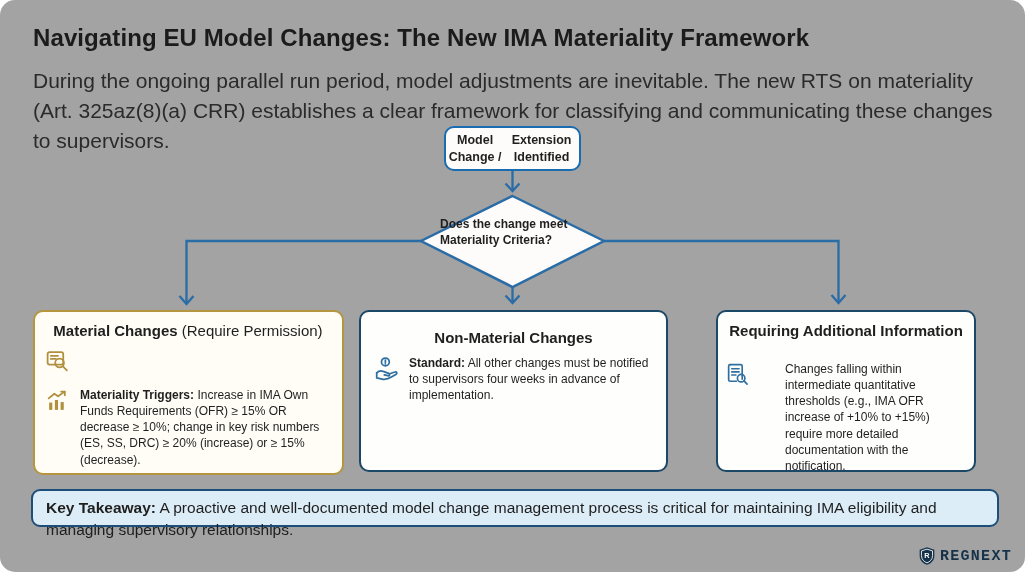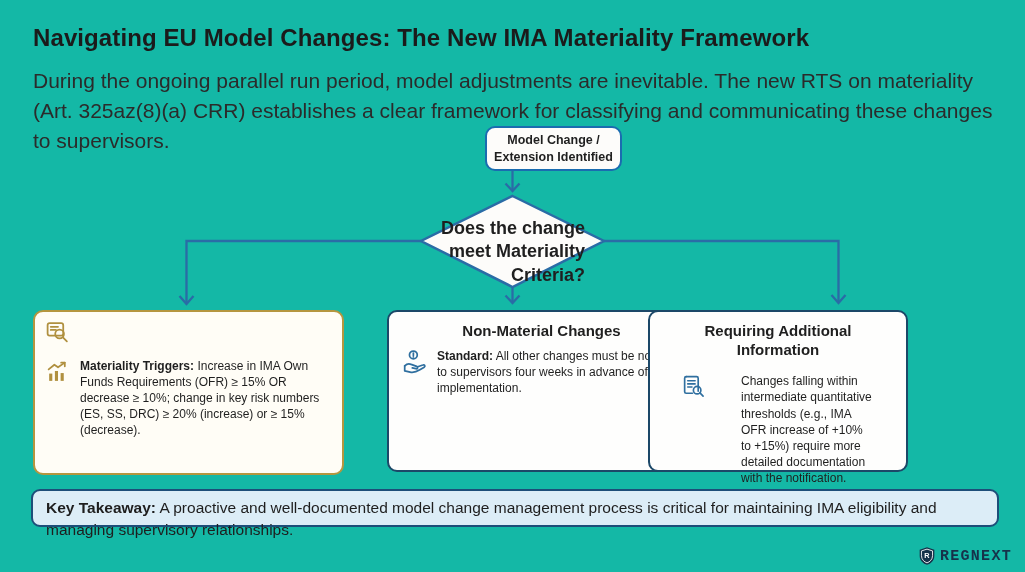--- a/index.html
+++ b/index.html
@@ -1,54 +1,54 @@
 <!DOCTYPE html>
 <html><head>
 <meta charset="utf-8">
 <style>
   html,body { margin:0; padding:0; }
   .canvas {
     position:relative; width:1025px; height:572px;
-    background:#14b8a6; overflow:hidden;
-    font-family:"Liberation Sans", sans-serif; color:#1f1f1f;
+    background:#a3a3a3; overflow:hidden;
+    font-family:"Liberation Sans", sans-serif; color:#1f1f1f;border-radius:15px;
   }
   .title {
     position:absolute; left:33px; top:24px;
     font-size:24px; font-weight:700; color:#1b1b1b; letter-spacing:0.1px;
   }
   .subtitle {
     position:absolute; left:33px; top:66px; width:962px;
     font-size:21px; line-height:1.42; color:#2b2b2b;
   }
   .start-node {
     position:absolute; left:444px; top:126px; width:137px; height:45px;
     box-sizing:border-box; border:2.5px solid #1a6cb0; border-radius:10px;
-    background:#fdfcfa; display:flex; flex-direction:column;
+    background:#fdfcfa; display:flex; 
     align-items:center; justify-content:center;
-    font-size:12.5px; font-weight:700; line-height:1.35; text-align:center;margin-left:41px;
+    font-size:12.5px; font-weight:700; line-height:1.35; text-align:center;
   }
   .connectors { position:absolute; left:0; top:120px; pointer-events:none; }
   .decision-label {
     position:absolute; left:440px; top:217px; width:145px;
-    text-align:right; font-size:18px; font-weight:700; line-height:1.3;
+    text-align:left; font-size:12px; font-weight:700; line-height:1.3;
   }
   .branch {
     position:absolute; top:310px; box-sizing:border-box;
     border-radius:10px; background:#fefefd;
   }
   .branch.gold  { left:33px;  width:311px; height:165px; border:2.5px solid #b5963f; background:#fffdf6; padding:7px 11px 6px 10px; }
-  .branch.mid   { left:359px; width:309px; height:162px; border:2.5px solid #1c4868; padding:7px 13px;margin-left:28px; }
-  .branch.rightb{ left:648px; width:260px; height:162px; border:2.5px solid #1c4868; padding:7px 31px; }
+  .branch.mid   { left:359px; width:309px; height:162px; border:2.5px solid #1c4868; padding:14px 13px; }
+  .branch.rightb{ left:716px; width:260px; height:162px; border:2.5px solid #1c4868; padding:7px 7px; }
   .branch-title { text-align:center; font-size:15px; line-height:1.28; margin:2px 0 8px; }
   .branch-title b { font-weight:700; }
   .item { display:flex; gap:9px; margin-bottom:9px; }
   .item .icon { flex:0 0 26px; padding-top:1px; }
   .item .txt { font-size:12px; line-height:1.34; }
   .item .txt b { font-weight:700; }
-  .rightb .item { margin-top:14px;gap:34px; }
+  .rightb .item { margin-top:21px;gap:34px; }
   .takeaway {
     position:absolute; left:31px; top:489px; width:968px; height:38px;
     box-sizing:border-box; background:#dcedf7; border:2.5px solid #1d4e79;
     border-radius:9px; padding:6px 13px; font-size:15.5px; line-height:1.4;
     color:#1e1e1e;
   }
   .takeaway b { font-weight:700; }
   .brandmark {
     position:absolute; right:13px; bottom:7px;
     display:flex; align-items:center; gap:5px;
@@ -85,20 +85,23 @@
   </svg>
 
   <div class="start-node">
     <div>Model Change /</div>
     <div>Extension Identified</div>
   </div>
 
   <div class="decision-label">Does the change meet Materiality Criteria?</div>
 
   <div class="branch gold">
+    <div class="branch-title">
+      <b>Material Changes</b><span> (Require Permission)</span>
+    </div>
     <div class="item">
       <span class="icon">
         <svg width="25" height="25" viewBox="0 0 24 24" fill="none" stroke="#b0903f" stroke-width="1.7" stroke-linecap="round" stroke-linejoin="round">
           <rect x="2.5" y="3" width="15" height="12" rx="2"></rect>
           <line x1="5.5" y1="6.5" x2="12.5" y2="6.5"></line>
           <line x1="5.5" y1="9.5" x2="10.5" y2="9.5"></line>
           <circle cx="14" cy="13.5" r="4.2"></circle>
           <line x1="17.2" y1="16.7" x2="21" y2="20.5"></line>
         </svg>
       </span>

